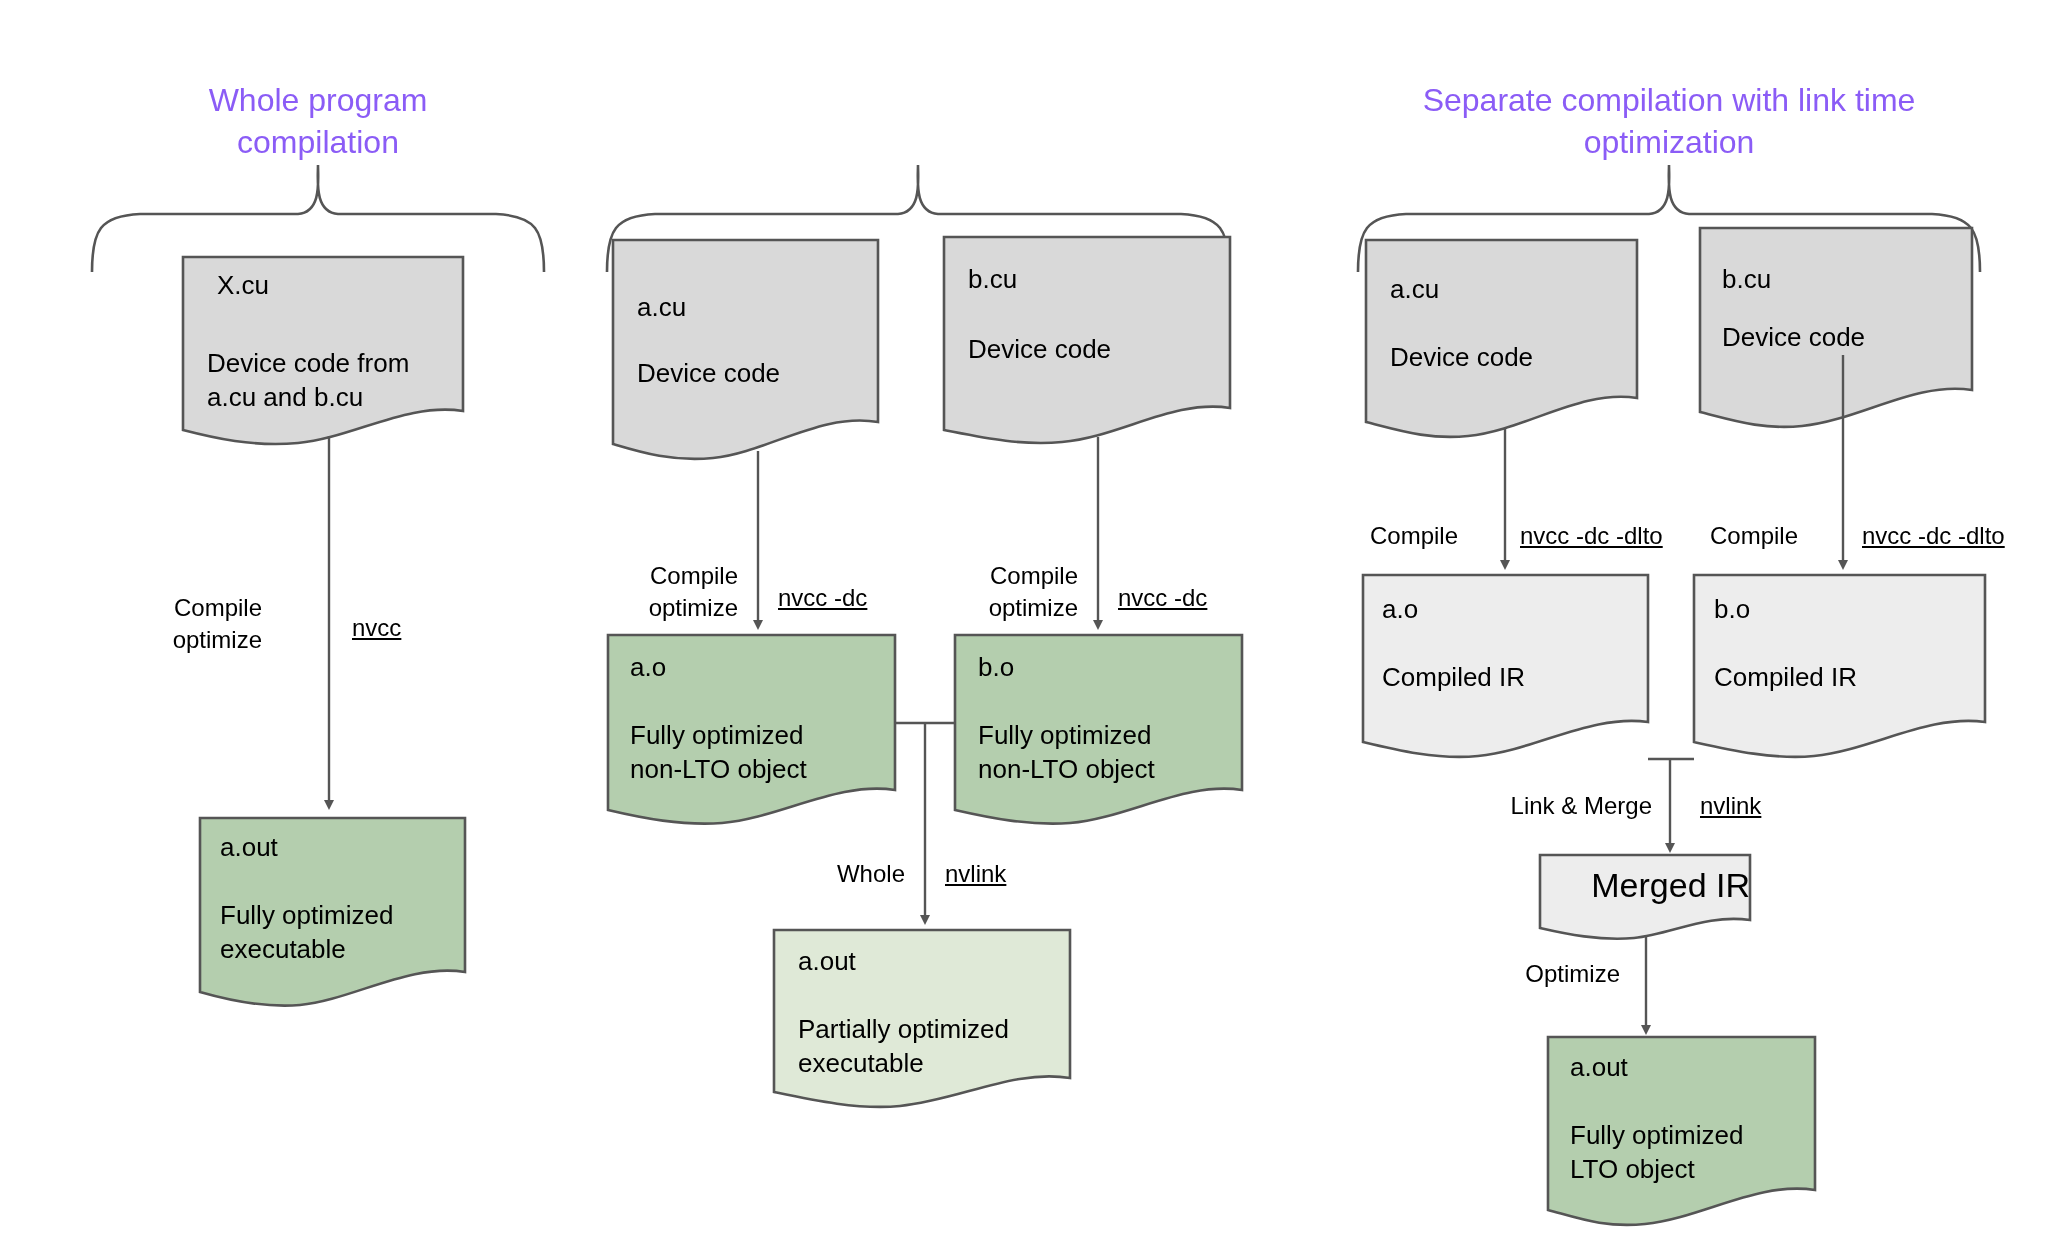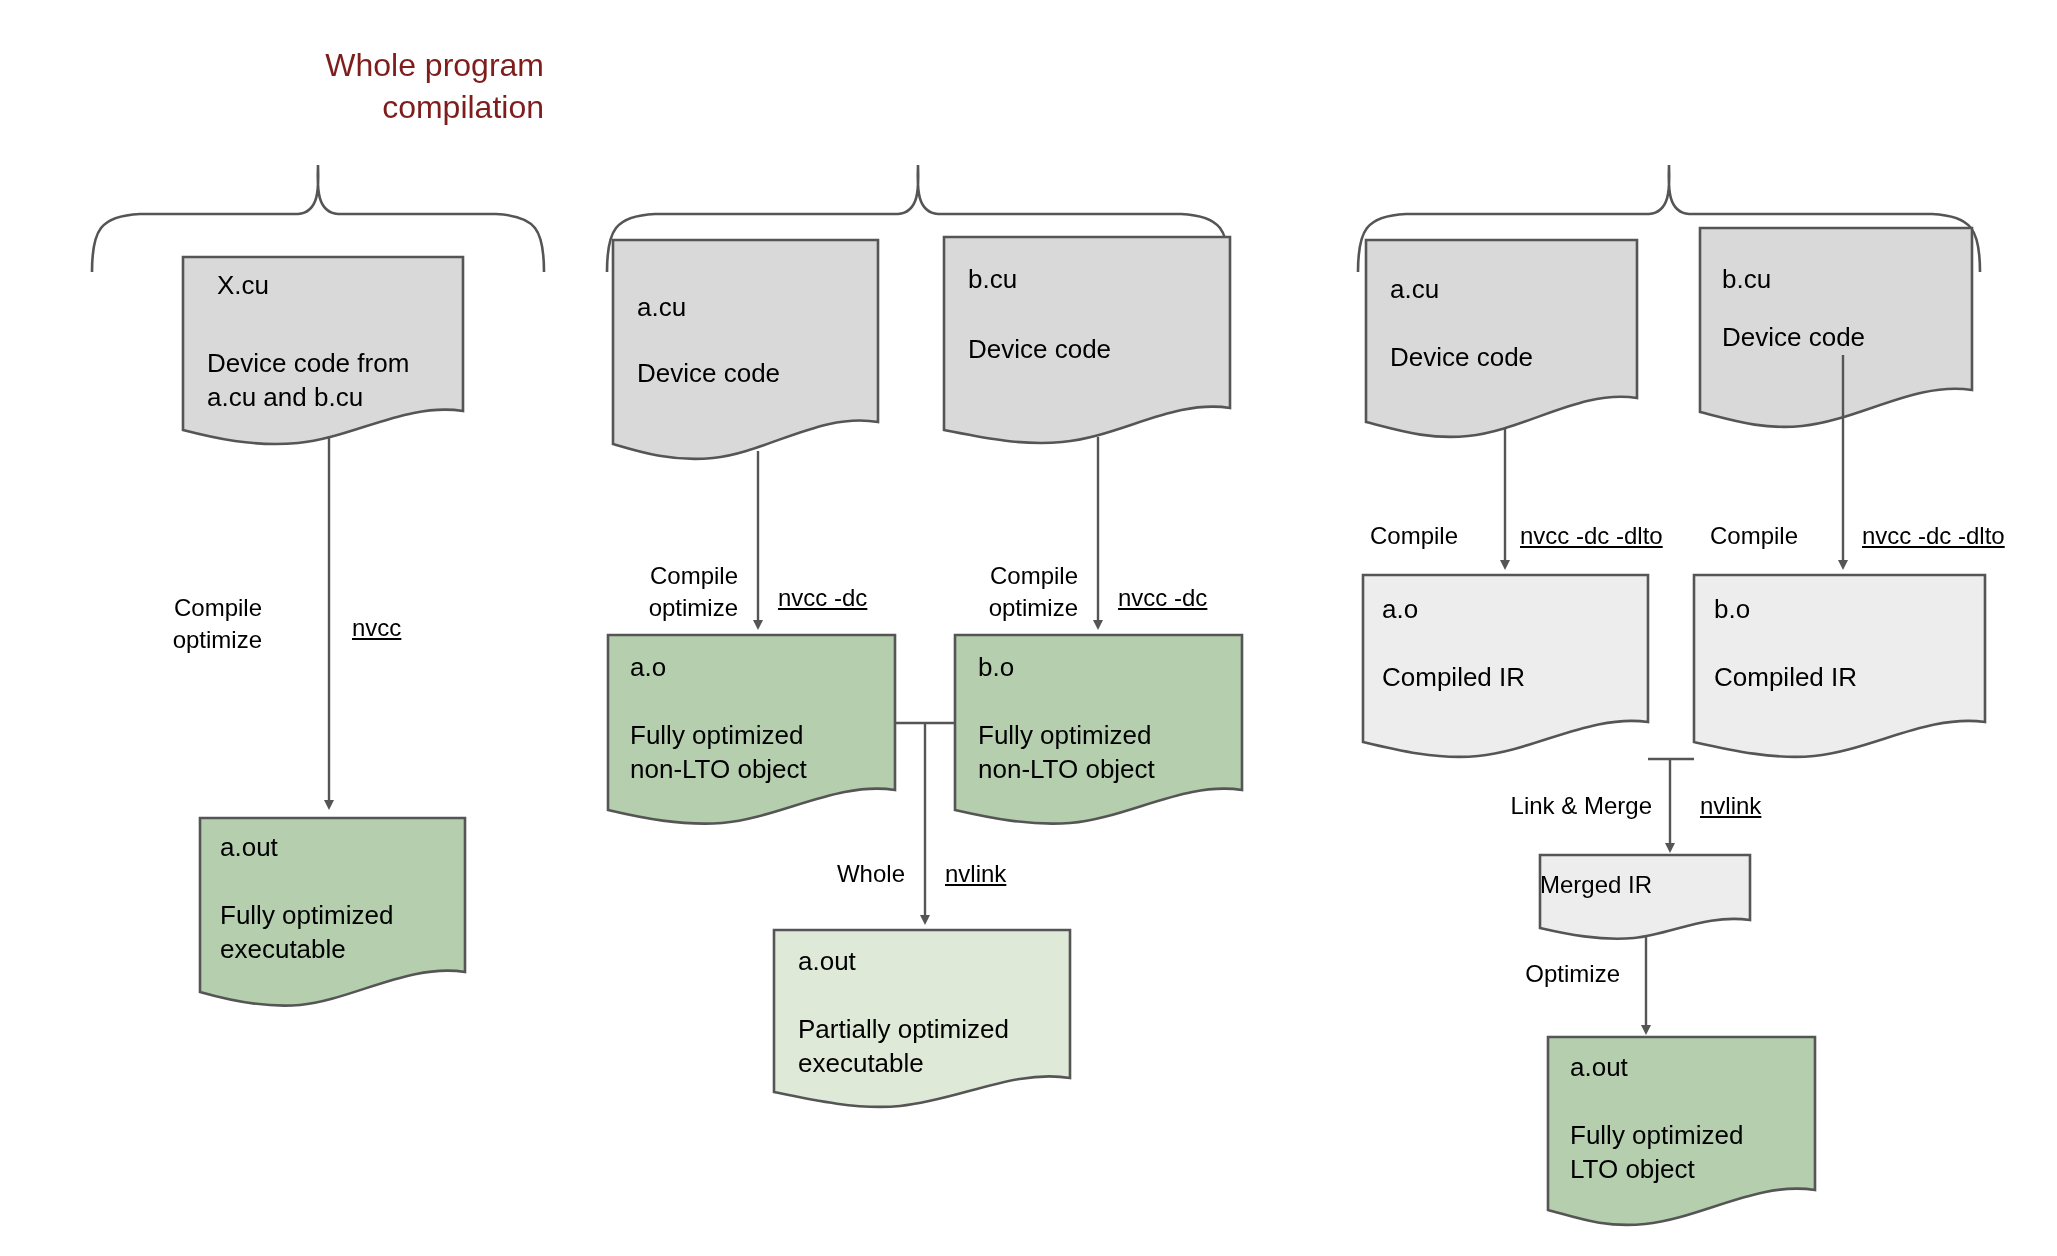--- a/index.html
+++ b/index.html
@@ -24,25 +24,26 @@
   .svg-layer {
     position: absolute;
     left: 0; top: 0;
     width: 2057px;
     height: 1256px;
     pointer-events: none;
   }
 
   .col-title {
     position: absolute;
-    text-align: right;
+    text-align: center;
     font-size: 32px;
     line-height: 42px;
-    color: #7f1d1d;
+    color: #8b5cf6;
     white-space: pre-line;
+    margin-top: 35px;
   }
 
   
   .doc-text {
     position: absolute;
     font-size: 26px;
     line-height: 34px;
     color: #000;
     white-space: pre-line;
   }
@@ -52,24 +53,24 @@
     font-size: 24px;
     line-height: 32px;
     color: #000000;
     white-space: pre-line;
   }
   .edge-label.right { text-align: left; text-decoration: underline; }
   .edge-label.left  { text-align: right; }
 
   .plain-box-text {
     position: absolute;
-    font-size: 24px;
+    font-size: 34px;
     line-height: 34px;
     color: #000;
-    text-align: left;
+    text-align: right;
   }
 </style>
 </head>
 <body>
 
 <div id="canvas">
 
   <svg class="svg-layer" viewBox="0 0 2057 1256">
     <defs>
       <marker id="arrowhead" markerWidth="10" markerHeight="10" refX="5" refY="5" orient="auto" markerUnits="userSpaceOnUse">
@@ -126,20 +127,22 @@
 
     <line x1="1646" y1="935" x2="1646" y2="1030" stroke="#555555" stroke-width="2.4" marker-end="url(#arrowhead)"></line>
 
     <path d="M1548 1037 L1815 1037 L1815 1190 C1758 1181 1702 1218 1645 1224 C1604 1228 1578 1218 1548 1210 Z" fill="#b4ceae" stroke="#555555" stroke-width="2.6"></path>
   </svg>
 
   <div class="col-title" style="left:92px;  top:44px;  width:452px;">Whole program
 compilation</div>
 
 
+  <div class="col-title" style="left:1343px; top:44px; width:652px;">Separate compilation with link time
+optimization</div>
 
   <div class="doc-text" style="left:217px; top:268px; width:270px;">X.cu</div>
   <div class="doc-text" style="left:207px; top:302px; width:280px;margin-top:44px;">Device code from
 a.cu and b.cu</div>
 
   <div class="edge-label left" style="left:122px; top:592px; width:140px;">Compile
 optimize</div>
   <div class="edge-label right" style="left:352px; top:612px; width:180px;">nvcc</div>
 
   <div class="doc-text" style="left:220px; top:830px; width:240px;">a.out</div>

